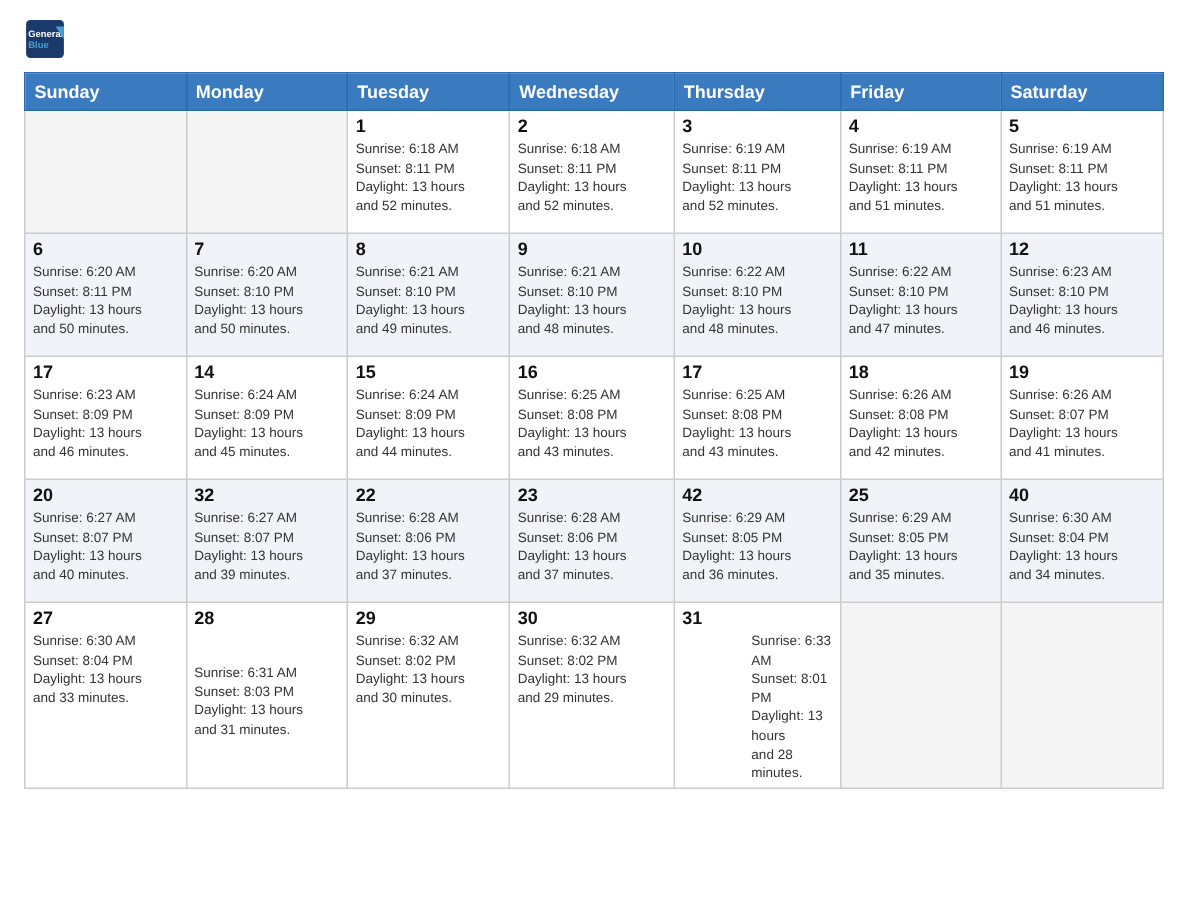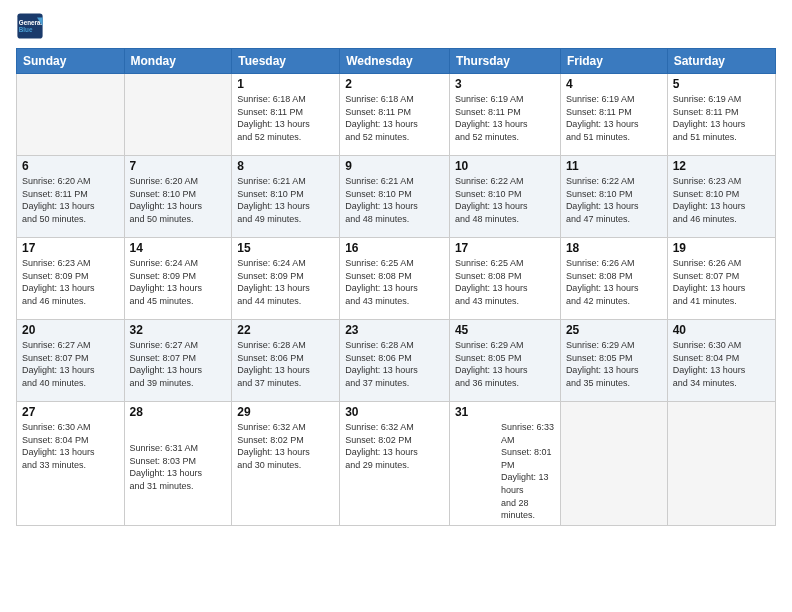--- a/index.html
+++ b/index.html
@@ -295,21 +295,21 @@
 and 37 minutes.</div>
           </td>
           <td>
             <div class="day-num">23</div>
             <div class="day-detail" style="white-space: pre-line;">Sunrise: 6:28 AM
 Sunset: 8:06 PM
 Daylight: 13 hours
 and 37 minutes.</div>
           </td>
           <td>
-            <div class="day-num">45</div>
+            <div class="day-num">42</div>
             <div class="day-detail" style="white-space: pre-line;">Sunrise: 6:29 AM
 Sunset: 8:05 PM
 Daylight: 13 hours
 and 36 minutes.</div>
           </td>
           <td>
             <div class="day-num">25</div>
             <div class="day-detail" style="white-space: pre-line;">Sunrise: 6:29 AM
 Sunset: 8:05 PM
 Daylight: 13 hours

